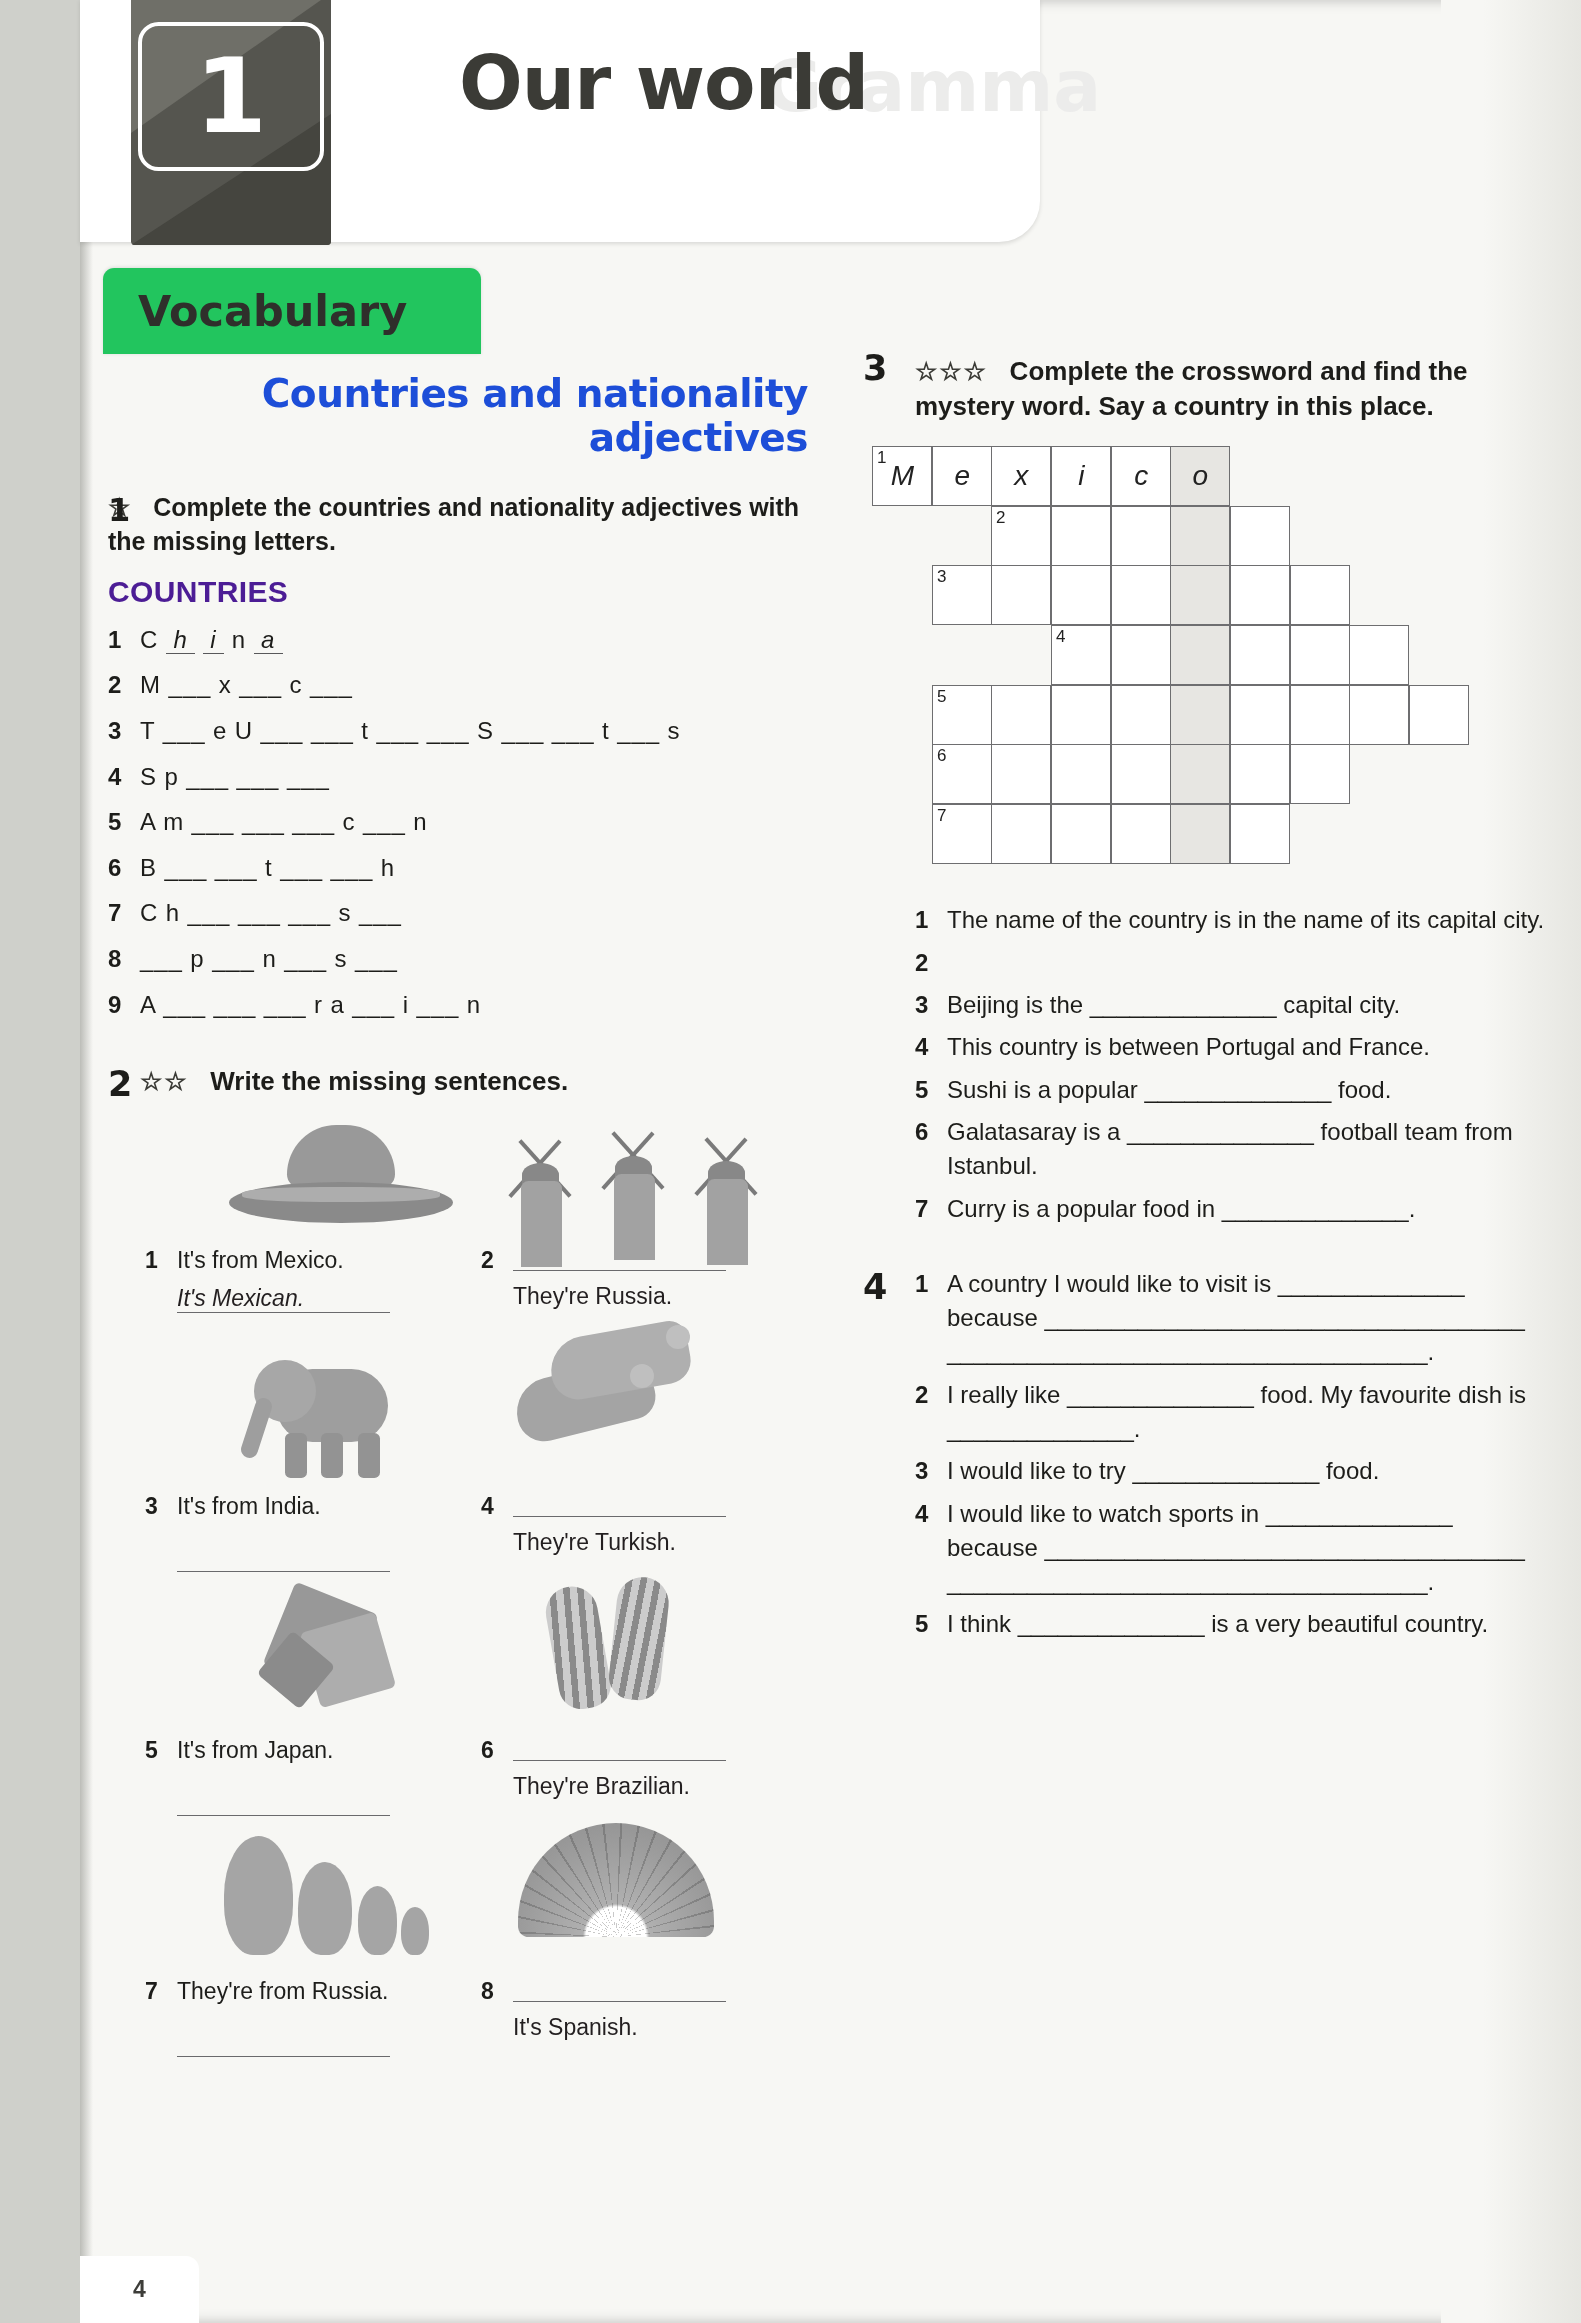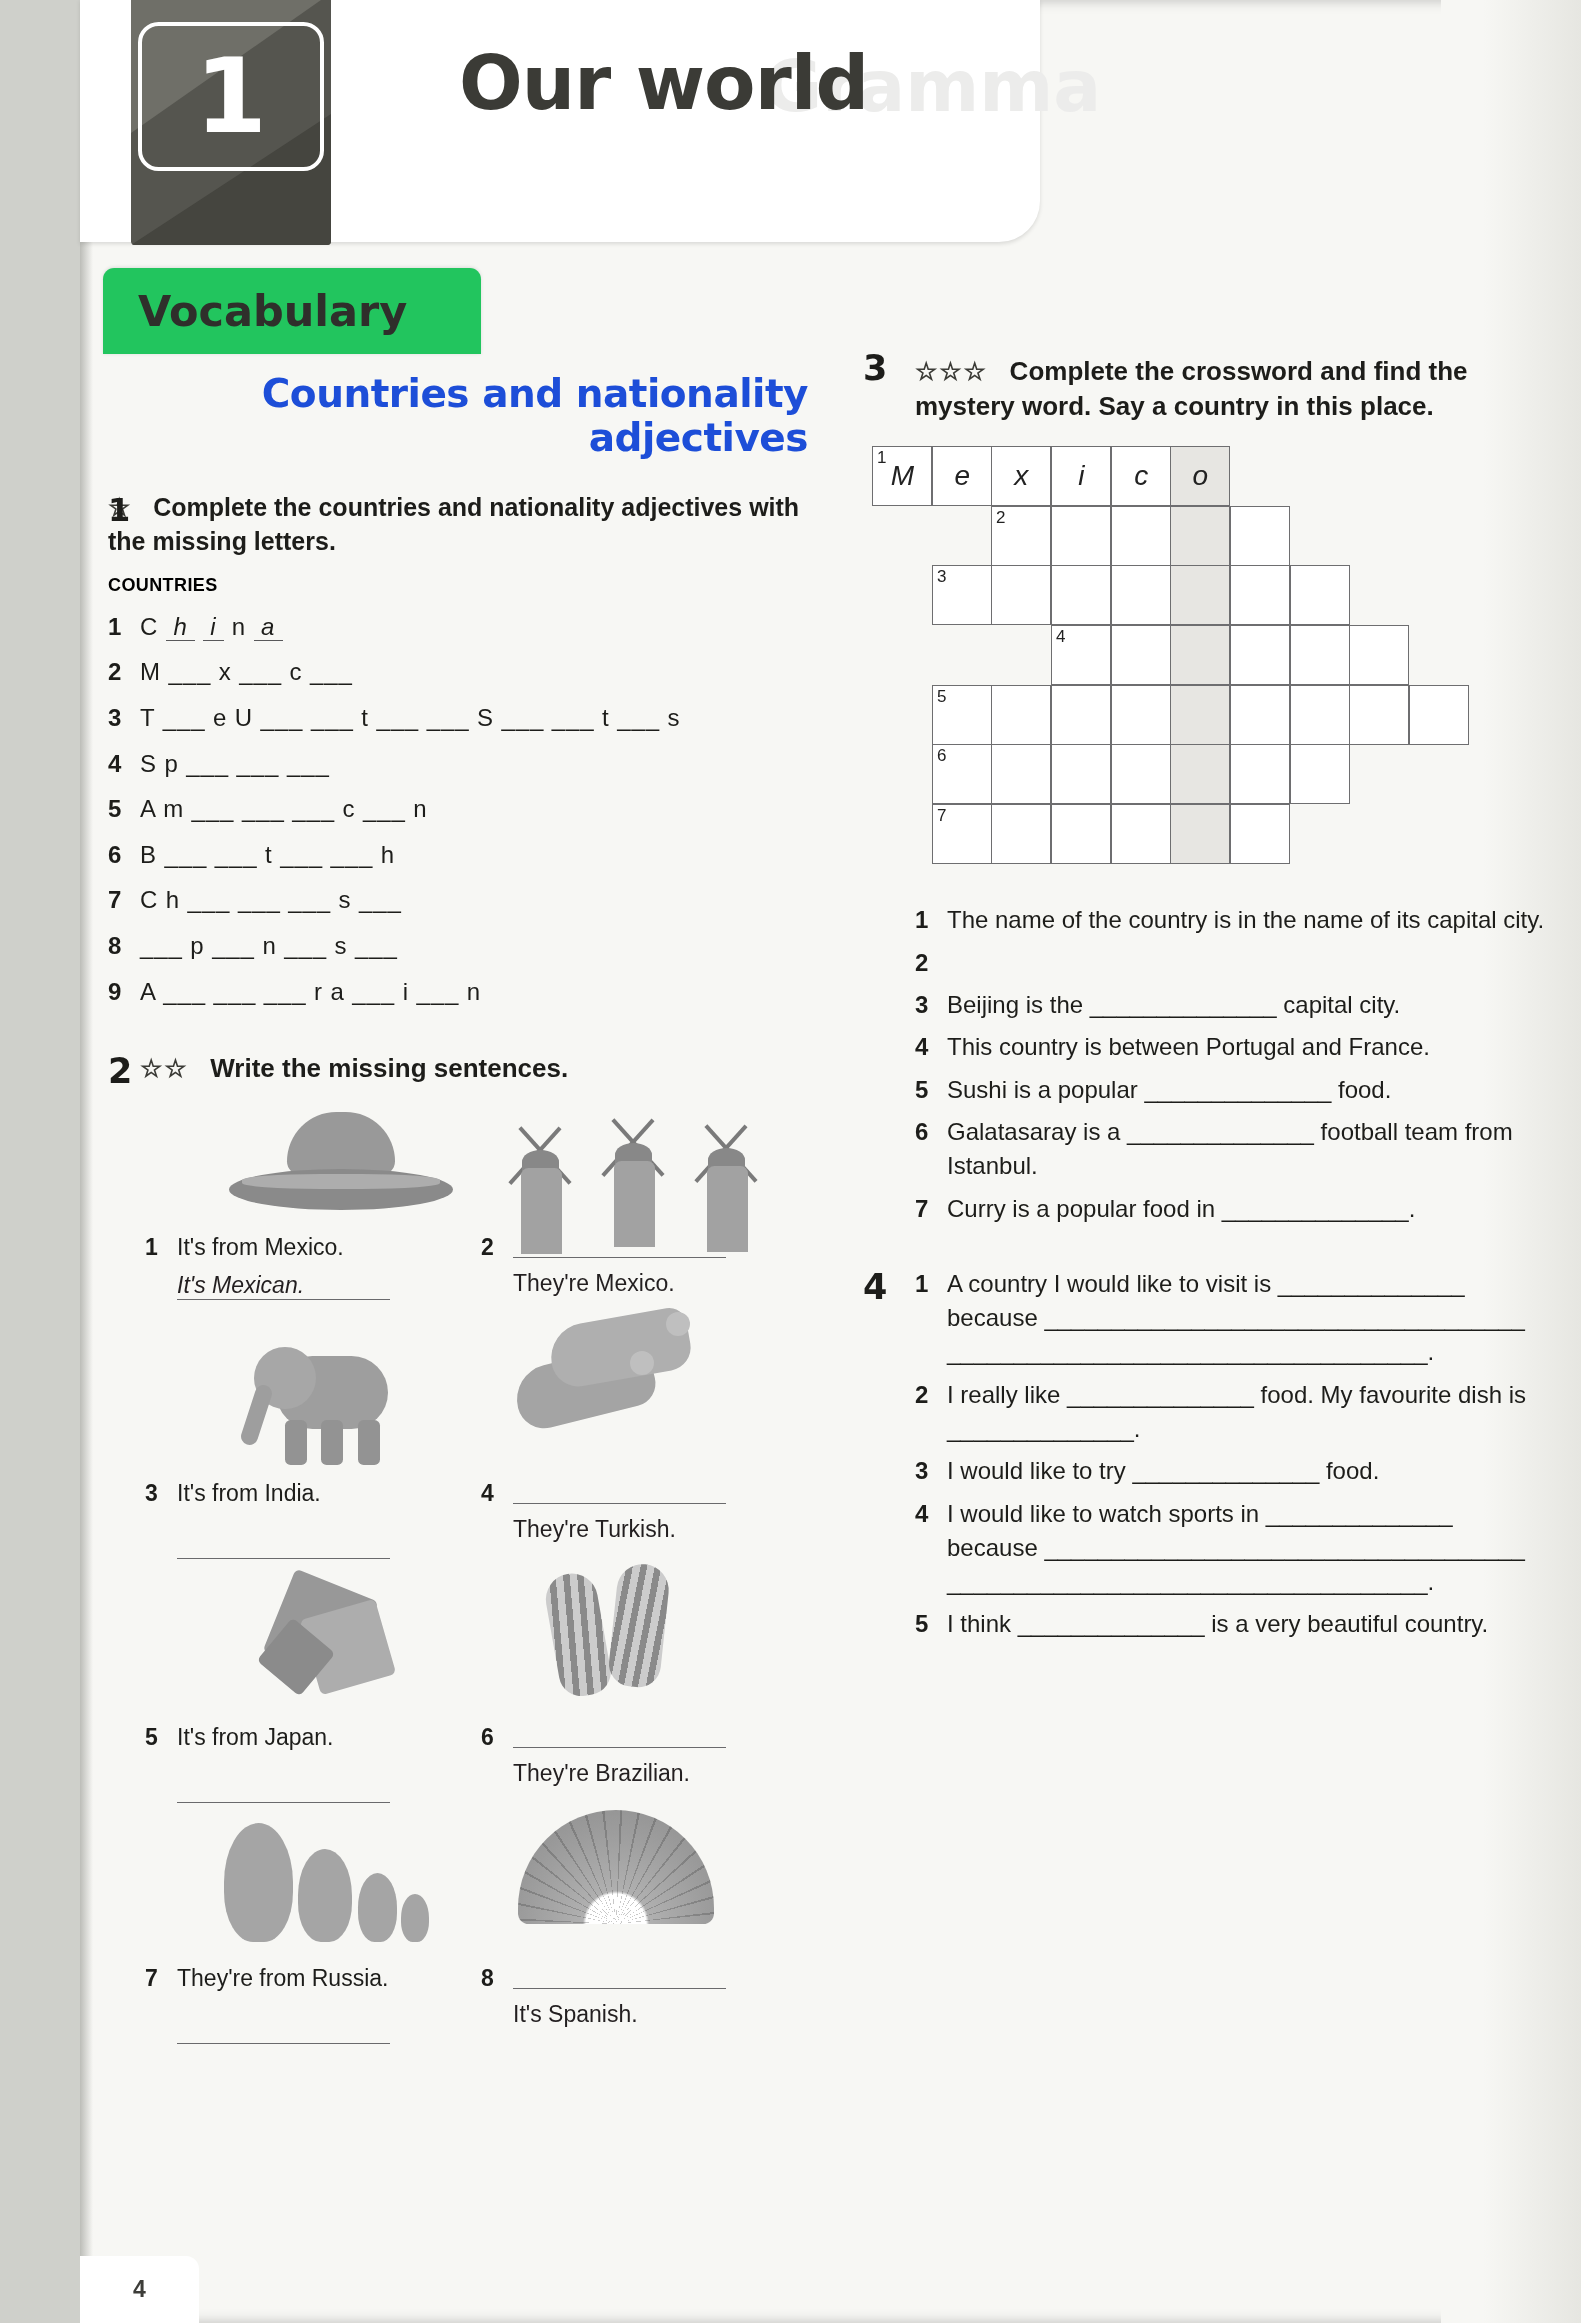--- a/index.html
+++ b/index.html
@@ -94,21 +94,21 @@
   .ex-num{
     position:absolute; left:0; top:0;
     font-size:32px; font-weight:bold; color:#1d1d1a;
     font-family:"DejaVu Sans", sans-serif;
   }
   .stars{ color:#3b3b36; font-size:25px; letter-spacing:1.9px; }
   .ex-instr{
     font-size:25px; font-weight:bold; color:#1d1d1a; line-height:1.34;
   }
   .sub-head{
-    font-size:18px; font-weight:bold; letter-spacing:0.4px; color:#000000;
+    font-size:30px; font-weight:bold; letter-spacing:0.4px; color:#4c1d95;
     margin:17px 0 7.5px 0;
   }
   .item{ display:flex; font-size:24px; line-height:1.9; color:#1d1d1a; }
   .item .n{ width:32px; font-weight:bold; flex:none; }
   .item .t{ letter-spacing:0.9px; }
   .ital{ font-style:italic; }
 
   
   .pic-grid{ position:relative; }
   .pic-cell{ position:absolute; }
@@ -314,21 +314,21 @@
               <div class="b2"></div>
               <div class="roof"></div>
               <div class="body"></div>
             </div>
         </div>
         <div class="pic-cell" style="left:373px; top:127px; width:308px;">
           <div class="pic-label">
               <span class="n">2</span>
               <span class="ans-line"></span>
             </div>
-          <div style="margin-left:32px; margin-top:5.6px; font-size:23px;">They're Mexico.</div>
+          <div style="margin-left:32px; margin-top:5.6px; font-size:23px;">They're Russia.</div>
         </div>
 
         <div class="pic-cell" style="left:140px; top:216px;">
           <div class="photo elephant">
               <div class="bd"></div>
               <div class="hd"></div>
               <div class="tr"></div>
               <div class="l1"></div>
               <div class="l2"></div>
               <div class="l3"></div>

